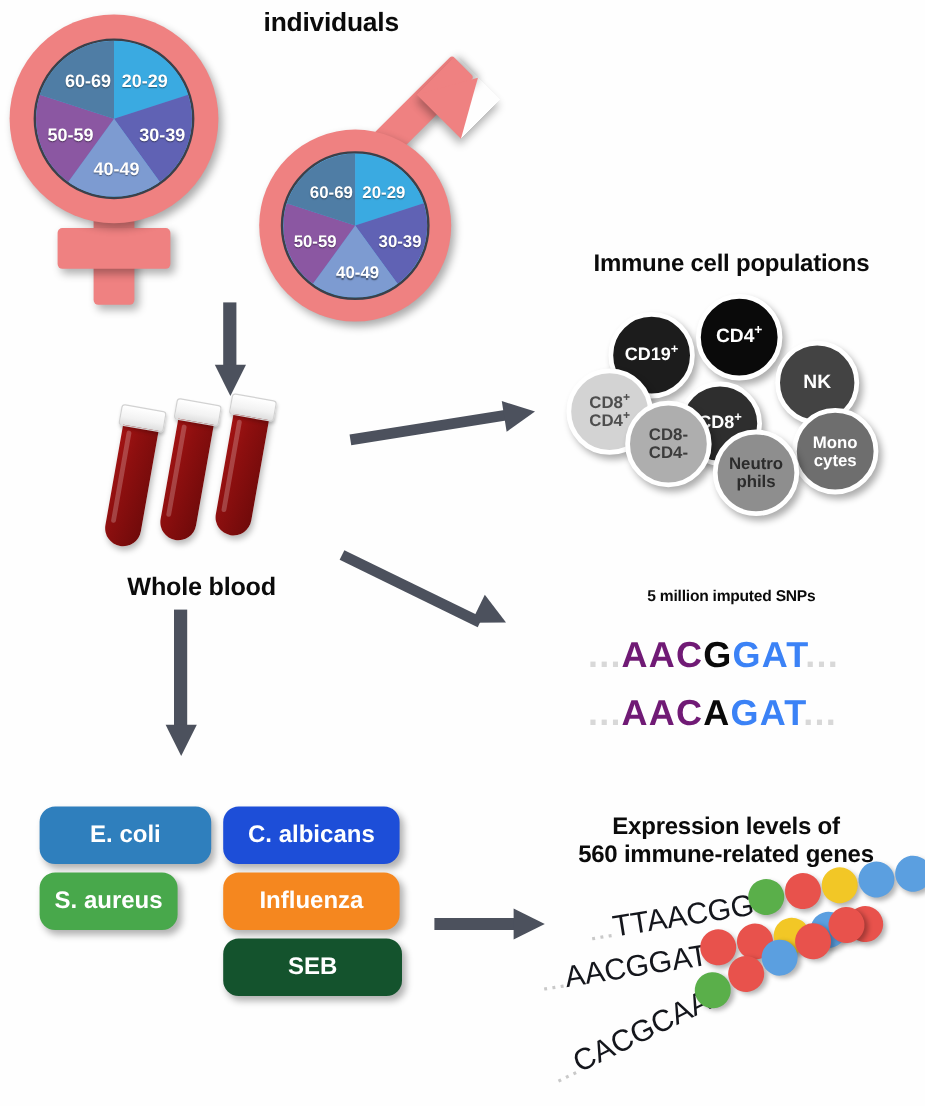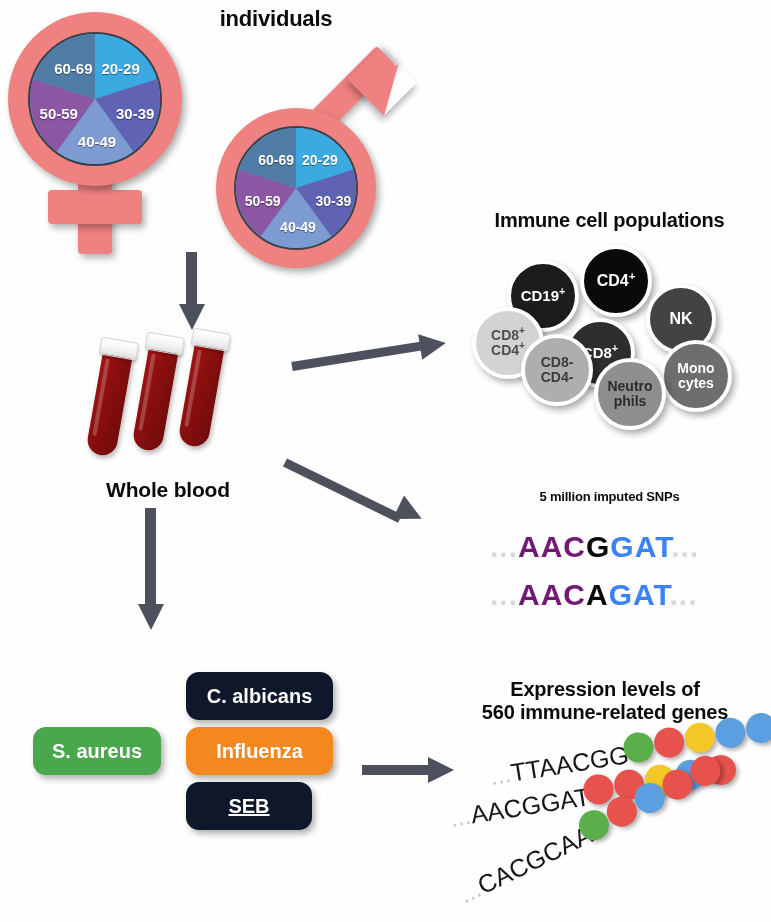--- a/index.html
+++ b/index.html
@@ -198,30 +198,33 @@
     </div>
   </div>
 
 <div class="abs heading" style="left:452px;top:490px;width:315px;font-size:13px;">5 million imputed SNPs</div>
 <div class="abs" id="snp-block" style="left:490px;top:530px;width:260px;height:95px;">
     <div class="snp-row" style="left: 0px; top: 0px; font-size: 30px; letter-spacing: 1px;"><span class="snp-faint">...</span><span class="snp-dim">AAC</span><span class="snp-hi">G</span><span class="snp-mid">GAT</span><span class="snp-faint">...</span></div>
     <div class="snp-row" style="left: 0px; top: 48px; font-size: 30px; letter-spacing: 1px;"><span class="snp-faint">...</span><span class="snp-dim">AAC</span><span class="snp-hi">A</span><span class="snp-mid">GAT</span><span class="snp-faint">...</span></div>
   </div>
 
 <div class="abs" id="stimuli-block" style="left:0;top:0;width:771px;height:922px;pointer-events:none;">
-    <div class="stim" style="left: 186px; top: 672px; width: 147px; height: 48px; background: #0f172a; font-size: 20px; pointer-events: auto;">
+    <div class="stim" style="left: 33px; top: 672px; width: 143px; height: 48px; background: rgb(47, 127, 189); font-size: 20px; pointer-events: auto;">
+      <span>E. coli</span>
+    </div>
+    <div class="stim" style="left: 186px; top: 672px; width: 147px; height: 48px; background: #1d4ed8; font-size: 20px; pointer-events: auto;">
       <span>C. albicans</span>
     </div>
-    <div class="stim" style="left: 33px; top: 727px; width: 128px; height: 48px; background: rgb(72, 168, 75); font-size: 20px; pointer-events: auto;">
+    <div class="stim" style="left: 33px; top: 727px; width: 115px; height: 48px; background: rgb(72, 168, 75); font-size: 20px; pointer-events: auto;">
       <span>S. aureus</span>
     </div>
     <div class="stim" style="left: 186px; top: 727px; width: 147px; height: 48px; background: rgb(245, 135, 31); font-size: 20px; pointer-events: auto;">
       <span>Influenza</span>
     </div>
-    <div class="stim" style="left: 186px; top: 782px; width: 126px; height: 48px; background: #0f172a; font-size: 20px; pointer-events: auto; text-decoration: underline;">
+    <div class="stim" style="left: 186px; top: 782px; width: 149px; height: 48px; background: #14532d; font-size: 20px; pointer-events: auto;">
       <span>SEB</span>
     </div>
   </div>
 
 <div class="abs" style="left:362px;top:752px;width:110px;height:40px;">
   <div class="arrow-line" style="left:0px;top:13px;width:70px;height:10px;transform:none;"></div>
   <div class="arrow-head" style="left:66px;top:5px;border-top:13px solid transparent;
               border-bottom:13px solid transparent;border-left:26px solid #4c515d;"></div>
 </div>
 

